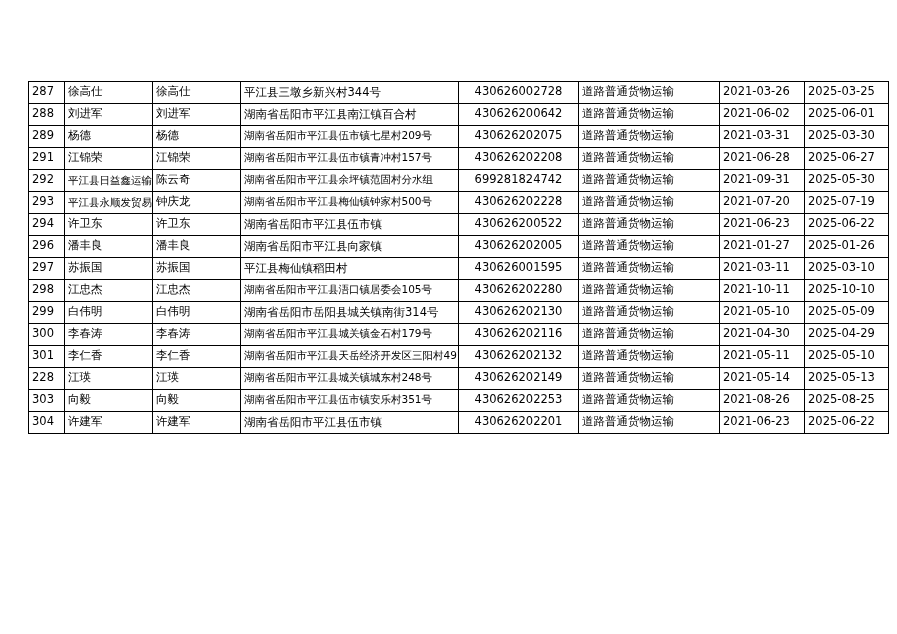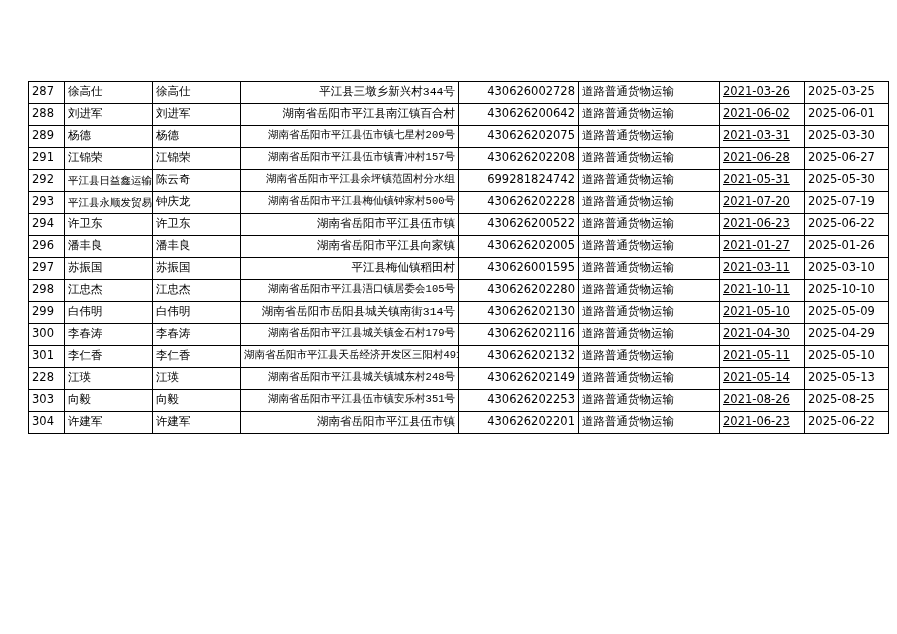--- a/index.html
+++ b/index.html
@@ -38,24 +38,24 @@
     border: 1px solid #000000;
     padding: 2px 3px 3px 3px;
     vertical-align: middle;
     white-space: nowrap;
     overflow: hidden;
     height: 22px;
     box-sizing: border-box;
   }
   td.c-idx { width: 36px; text-align: left; padding-left: 5px; }
   td.c-name { width: 88px; text-align: left; padding-left: 5px; }
-  td.c-addr { width: 218px; text-align: right; padding-left: 5px; white-space: normal; line-height: 1.12; font-family: Liberation Mono, monospace; }
-  td.c-code { width: 120px; text-align: right; padding-left: 5px; margin-left: 34px; }
+  td.c-addr { width: 218px; text-align: left; padding-left: 5px; white-space: normal; line-height: 1.12; }
+  td.c-code { width: 120px; text-align: center; padding-left: 5px; margin-left: 34px; }
   td.c-biz  { width: 141px; text-align: left; padding-left: 5px; }
-  td.c-start{ width: 85px; text-align: left; padding-left: 5px; text-decoration: underline; }
+  td.c-start{ width: 85px; text-align: left; padding-left: 5px; }
   td.c-end  { width: 84px; text-align: left; padding-left: 5px; }
 
   .cell-sm { font-size: 10.5px; margin-top: 16px; }
 </style>
 </head>
 <body>
 
 <div class="page">
   <div class="table-wrap">
     <table class="doc-table">
@@ -106,21 +106,21 @@
           <td class="c-end">2025-06-27</td>
         </tr>
 
         <tr>
           <td class="c-idx">292</td>
           <td class="c-name cell-sm">平江县日益鑫运输有限公司</td>
           <td class="c-name">陈云奇</td>
           <td class="c-addr cell-sm">湖南省岳阳市平江县余坪镇范固村分水组</td>
           <td class="c-code">699281824742</td>
           <td class="c-biz">道路普通货物运输</td>
-          <td class="c-start">2021-05-31</td>
+          <td class="c-start">2021-09-31</td>
           <td class="c-end">2025-05-30</td>
         </tr>
 
         <tr>
           <td class="c-idx">293</td>
           <td class="c-name cell-sm">平江县永顺发贸易有限公司</td>
           <td class="c-name">钟庆龙</td>
           <td class="c-addr cell-sm">湖南省岳阳市平江县梅仙镇钟家村500号</td>
           <td class="c-code">430626202228</td>
           <td class="c-biz">道路普通货物运输</td>

